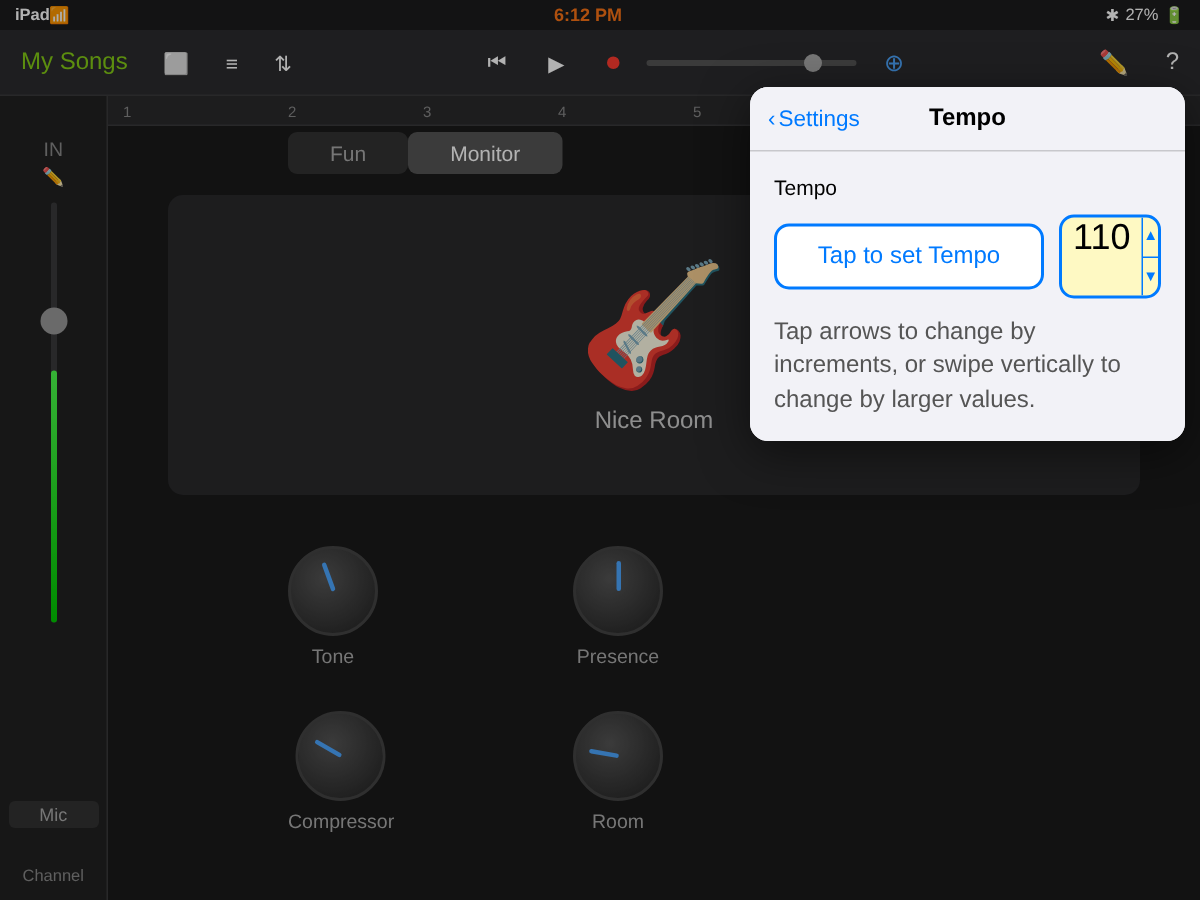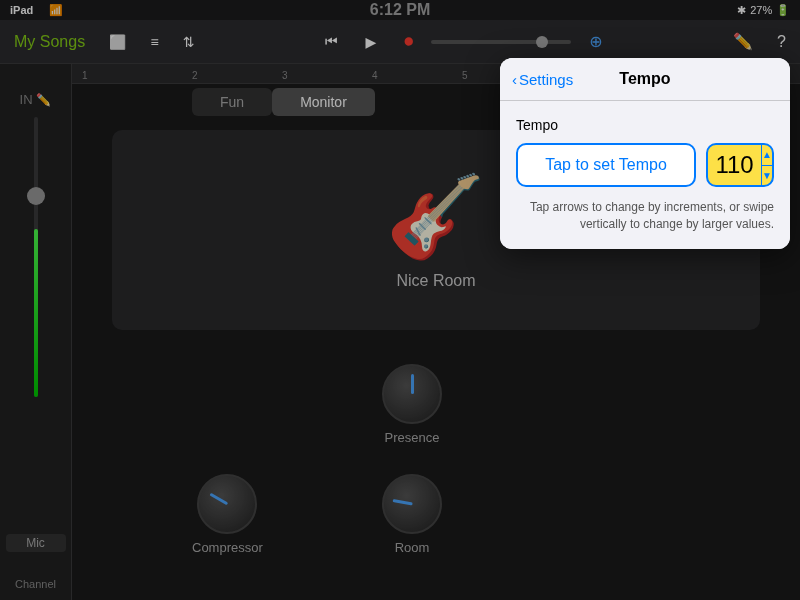--- a/index.html
+++ b/index.html
@@ -17,22 +17,22 @@
       position: absolute;
       top: 0; left: 0; right: 0;
       height: 20px;
       background: #1c1c1e;
       display: flex;
       align-items: center;
       justify-content: space-between;
       padding: 0 10px;
       z-index: 100;
     }
-    .status-left { display: flex; align-items: center; gap: 16px; font-size: 11px; color: #fff; font-weight: 600; }
-    .status-center { font-size: 16px; color: #a3a3a3; font-weight: 600; }
+    .status-left { display: flex; align-items: center; gap: 0; font-size: 11px; color: #fff; font-weight: 600; }
+    .status-center { font-size: 12px; color: #f97316; font-weight: 600; }
     .status-right { display: flex; align-items: center; gap: 4px; font-size: 11px; color: #fff; }
 
     
     #toolbar {
       position: absolute;
       top: 20px; left: 0; right: 0;
       height: 44px;
       background: #2c2c2e;
       border-bottom: 1px solid #3a3a3c;
       display: flex;
@@ -96,20 +96,21 @@
       flex-direction: column;
       align-items: center;
     }
     .in-label {
       color: #888;
       font-size: 13px;
       margin-top: 28px;
       display: flex;
       align-items: center;
       gap: 4px;
+      flex-direction: column;
     }
     .fader-track {
       width: 4px;
       height: 280px;
       background: #3a3a3c;
       border-radius: 2px;
       margin-top: 10px;
       position: relative;
     }
     .fader-green {
@@ -312,26 +313,26 @@
       display: flex;
       align-items: center;
       justify-content: center;
       color: #007aff;
       font-size: 16px;
       font-weight: 400;
       cursor: pointer;
     }
     .tempo-stepper {
       width: 68px;
-      height: 44px;
-      background: #fde047;
+      height: 56px;
+      background: #fef9c3;
       border: 2px solid #007aff;
       border-radius: 10px;
       display: flex;
-      align-items: center;
+      align-items: flex-start;
       overflow: hidden;
     }
     .tempo-value {
       flex: 1;
       text-align: center;
       font-size: 24px;
       font-weight: 300;
       color: #000;
     }
     .stepper-arrows {
@@ -344,24 +345,23 @@
       flex: 1;
       display: flex;
       align-items: center;
       justify-content: center;
       cursor: pointer;
       color: #007aff;
       font-size: 10px;
     }
     .stepper-up { border-bottom: 1px solid #007aff; }
     .popup-hint {
-      font-size: 12px;
+      font-size: 16px;
       color: #555;
       line-height: 1.4;
-      text-align: right;
     }
 
     
     #settings-popup::before {
       content: '';
       position: absolute;
       top: -10px;
       right: 110px;
       width: 0;
       height: 0;
@@ -432,20 +432,26 @@
   <div id="mode-tabs">
     <div class="mode-tab mode-tab-inactive">Fun</div>
     <div class="mode-tab mode-tab-active">Monitor</div>
   </div>
 
   <div id="instrument-area">
     <div class="guitar-emoji">🎸</div>
     <div class="instrument-name">Nice Room</div>
   </div>
 
+  <div class="knob-container" id="knob-tone">
+    <div class="knob">
+      <div class="knob-indicator" style="transform: rotate(-20deg);"></div>
+    </div>
+    <span class="knob-label">Tone</span>
+  </div>
 
   <div class="knob-container" id="knob-presence">
     <div class="knob">
       <div class="knob-indicator" style="transform: rotate(0deg);"></div>
     </div>
     <span class="knob-label">Presence</span>
   </div>
 
   <div class="knob-container" id="knob-room">
     <div class="knob">

